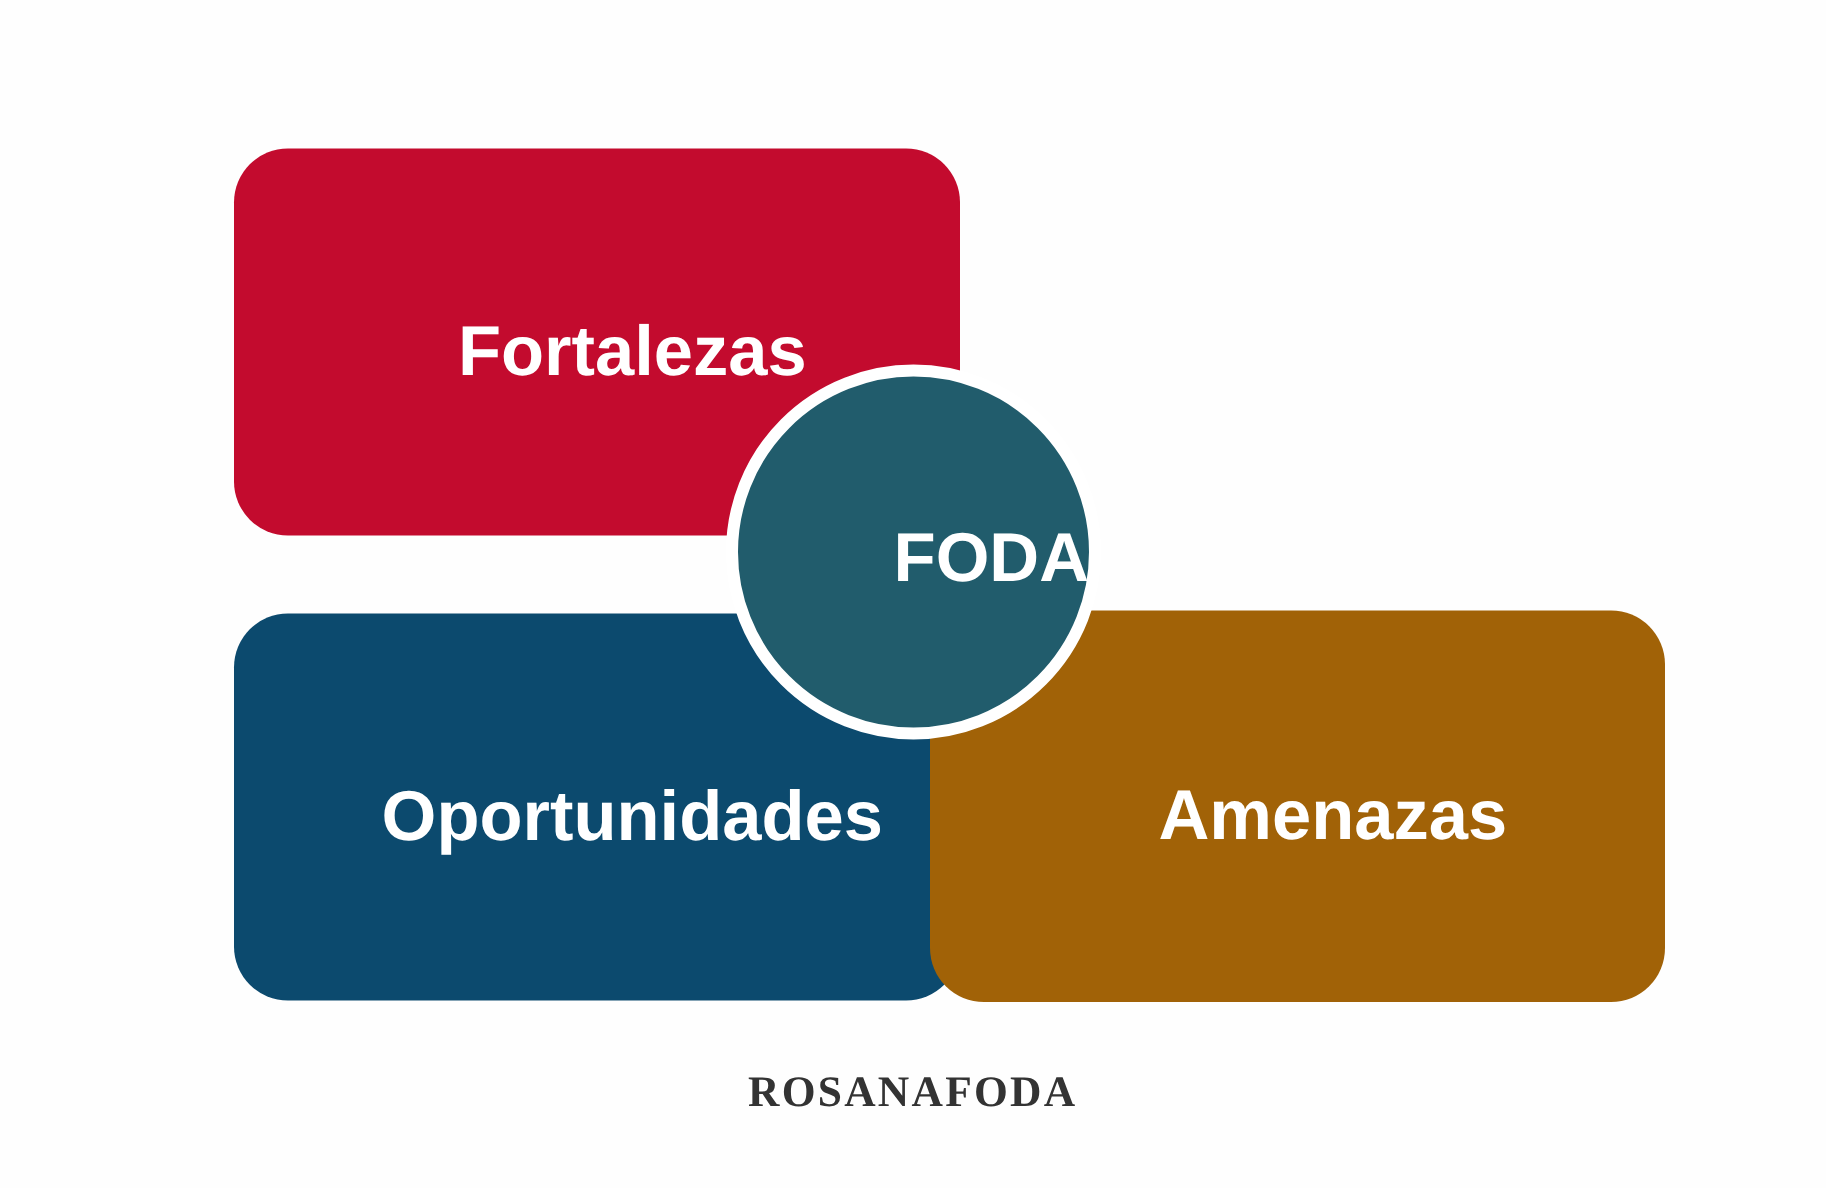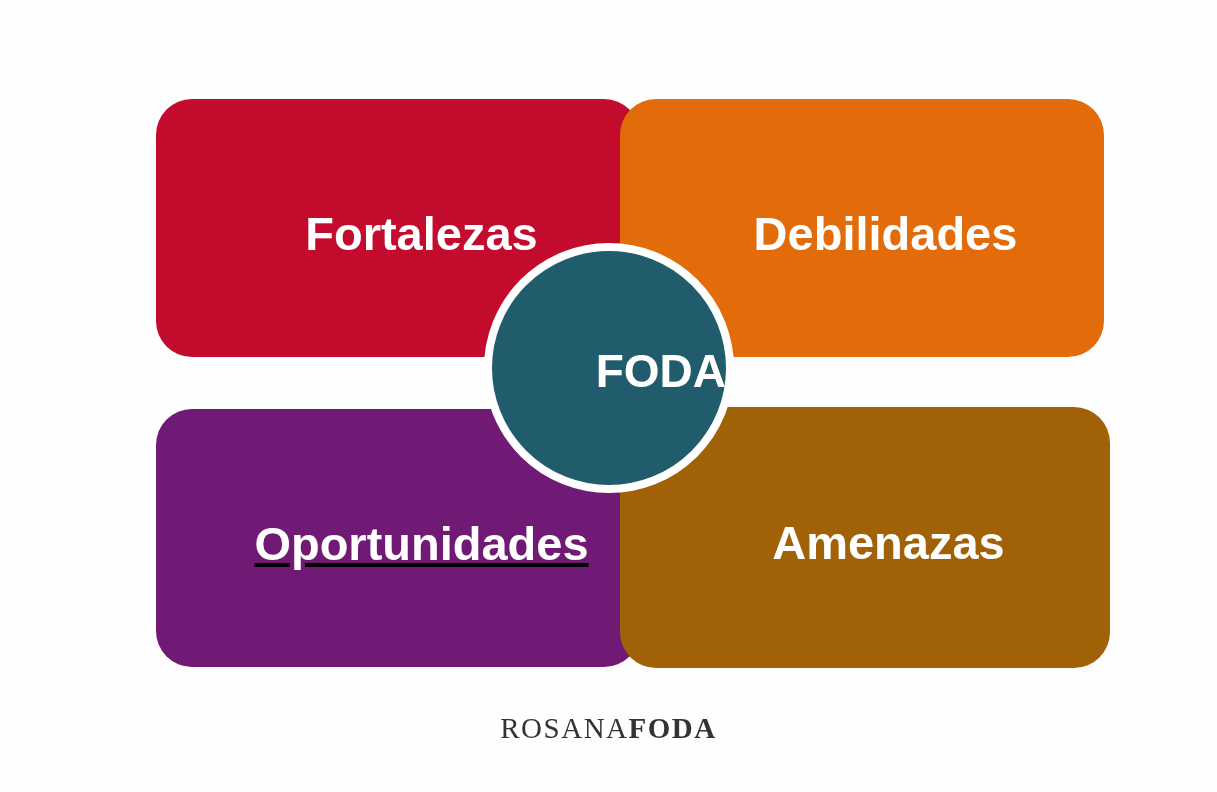--- a/index.html
+++ b/index.html
@@ -65,37 +65,34 @@
     left: 0;
     right: 0;
     top: 711px;
     text-align: center;
     font-family: "Liberation Serif", serif;
     font-size: 29px;
     letter-spacing: 1.5px;
     line-height: 1.2;
     white-space: nowrap;
   }
-  .brand-first { font-weight: 400; }
+  .brand-first { font-weight: 700; }
   .brand-second { font-weight: 700; }
 </style>
 </head>
 <body>
 
 <div class="canvas" style="background-color: rgb(254, 254, 254);">
 
   <div class="quadrant q-tl" style="background-color: rgb(195, 11, 46);">
     <span class="q-label">Fortalezas</span>
   </div>
 
-  <div class="quadrant q-tr" style="background-color: rgb(227, 108, 10);">
-    <span class="q-label">Debilidades</span>
-  </div>
 
-  <div class="quadrant q-bl" style="background-color: #701a75; text-decoration: underline;">
+  <div class="quadrant q-bl" style="background-color: #0c4a6e;">
     <span class="q-label">Oportunidades</span>
   </div>
 
   <div class="quadrant q-br" style="background-color: #a16207;">
     <span class="q-label">Amenazas</span>
   </div>
 
   <div class="center-circle" style="background-color: rgb(33, 92, 108); justify-content: flex-end;">
     <span class="center-label">FODA</span>
   </div>

